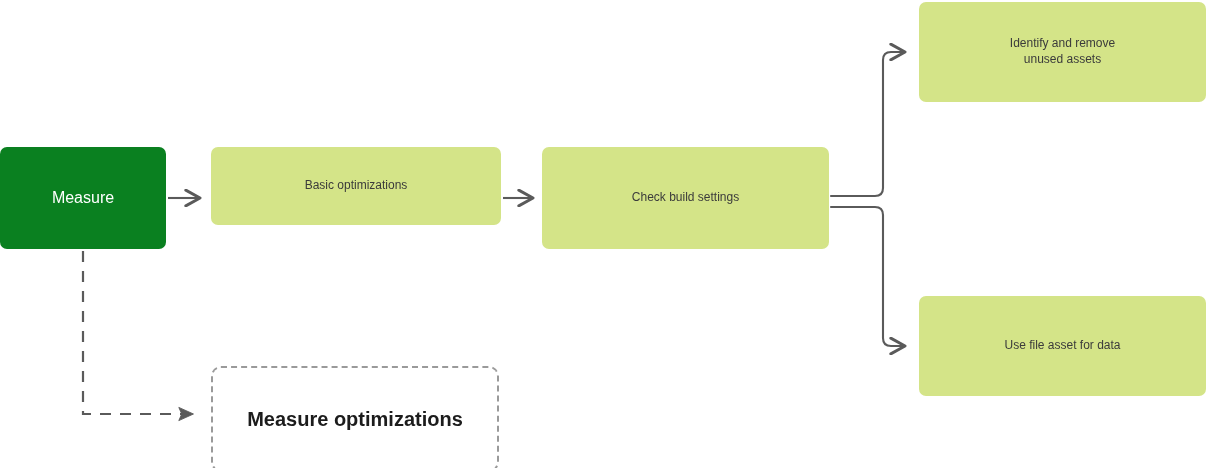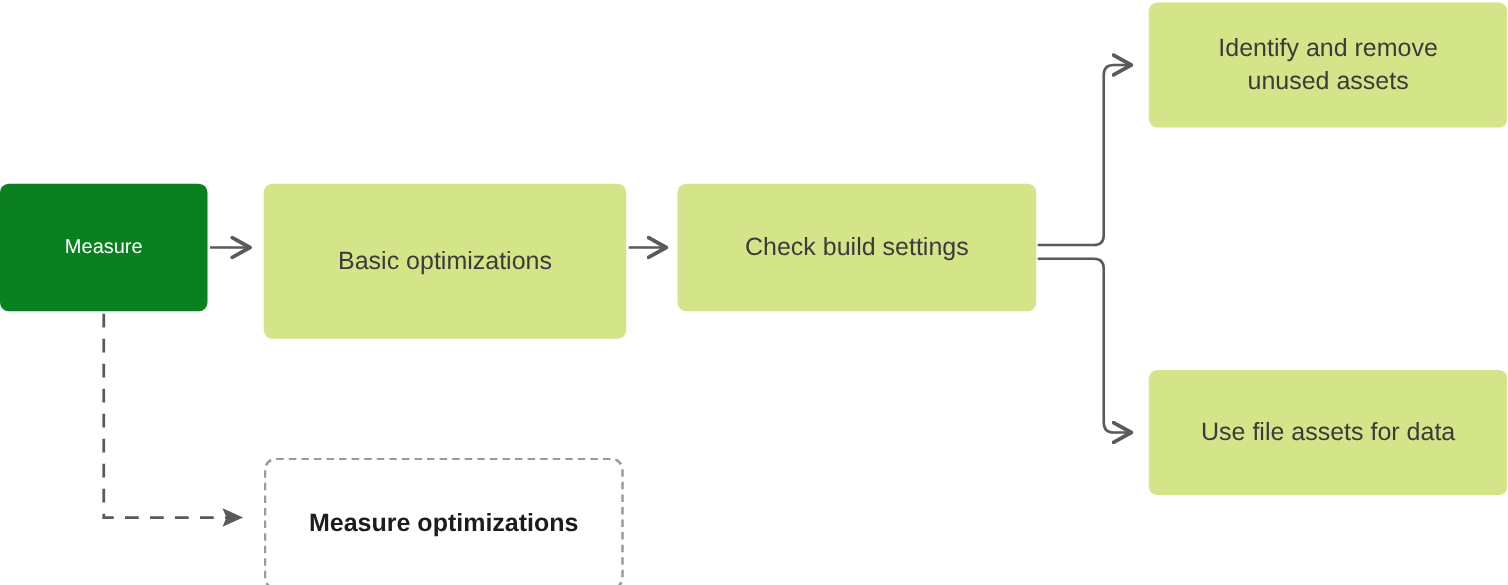--- a/index.html
+++ b/index.html
@@ -29,21 +29,21 @@
     padding: 4px 12px;
   }
   .node-primary {
     background: #0a8020;
     color: #ffffff;
     font-size: 16px;
   }
   .node-step {
     background: #d4e488;
     color: #3b3b3b;
-    font-size: 20px;
+    font-size: 12px;
   }
   .node-ghost {
     background: transparent;
     color: #1c1c1c;
     font-size: 20px;
     font-weight: 700;
     border: 2px dashed #9a9a9a;
     border-radius: 10px;
   }
   .node-label {
@@ -82,35 +82,35 @@
 
     <path d="M 831 207 L 875 207 Q 883 207 883 215 L 883 338 Q 883 346 891 346 L 905 346" fill="none" stroke="#5a5a5a" stroke-width="2.1" stroke-linecap="round" marker-end="url(#arrow-open)"></path>
 
     <path d="M 83 251 L 83 414 L 192 414" fill="none" stroke="#5a5a5a" stroke-width="2.2" stroke-dasharray="11 9" marker-end="url(#arrow-solid)"></path>
   </svg>
 
   <div class="node node-primary" style="left:0px; top:147px; width:166px; height:102px;">
     <span class="node-label">Measure</span>
   </div>
 
-  <div class="node node-step" style="left:211px; top:147px; width:290px; height:124px;">
+  <div class="node node-step" style="left:211px; top:147px; width:290px; height:78px;">
     <span class="node-label">Basic optimizations</span>
   </div>
 
   <div class="node node-step" style="left:542px; top:147px; width:287px; height:102px;">
     <span class="node-label">Check build settings</span>
   </div>
 
   <div class="node node-step" style="left:919px; top:2px; width:287px; height:100px;">
     <span class="node-label">Identify and remove
 unused assets</span>
   </div>
 
 
   <div class="node node-step" style="left:919px; top:296px; width:287px; height:100px;">
-    <span class="node-label">Use file assets for data</span>
+    <span class="node-label">Use file asset for data</span>
   </div>
 
   <div class="node node-ghost" style="left:211px; top:366px; width:288px; height:106px;">
     <span class="node-label">Measure optimizations</span>
   </div>
 
 </div>
 
 </body></html>

